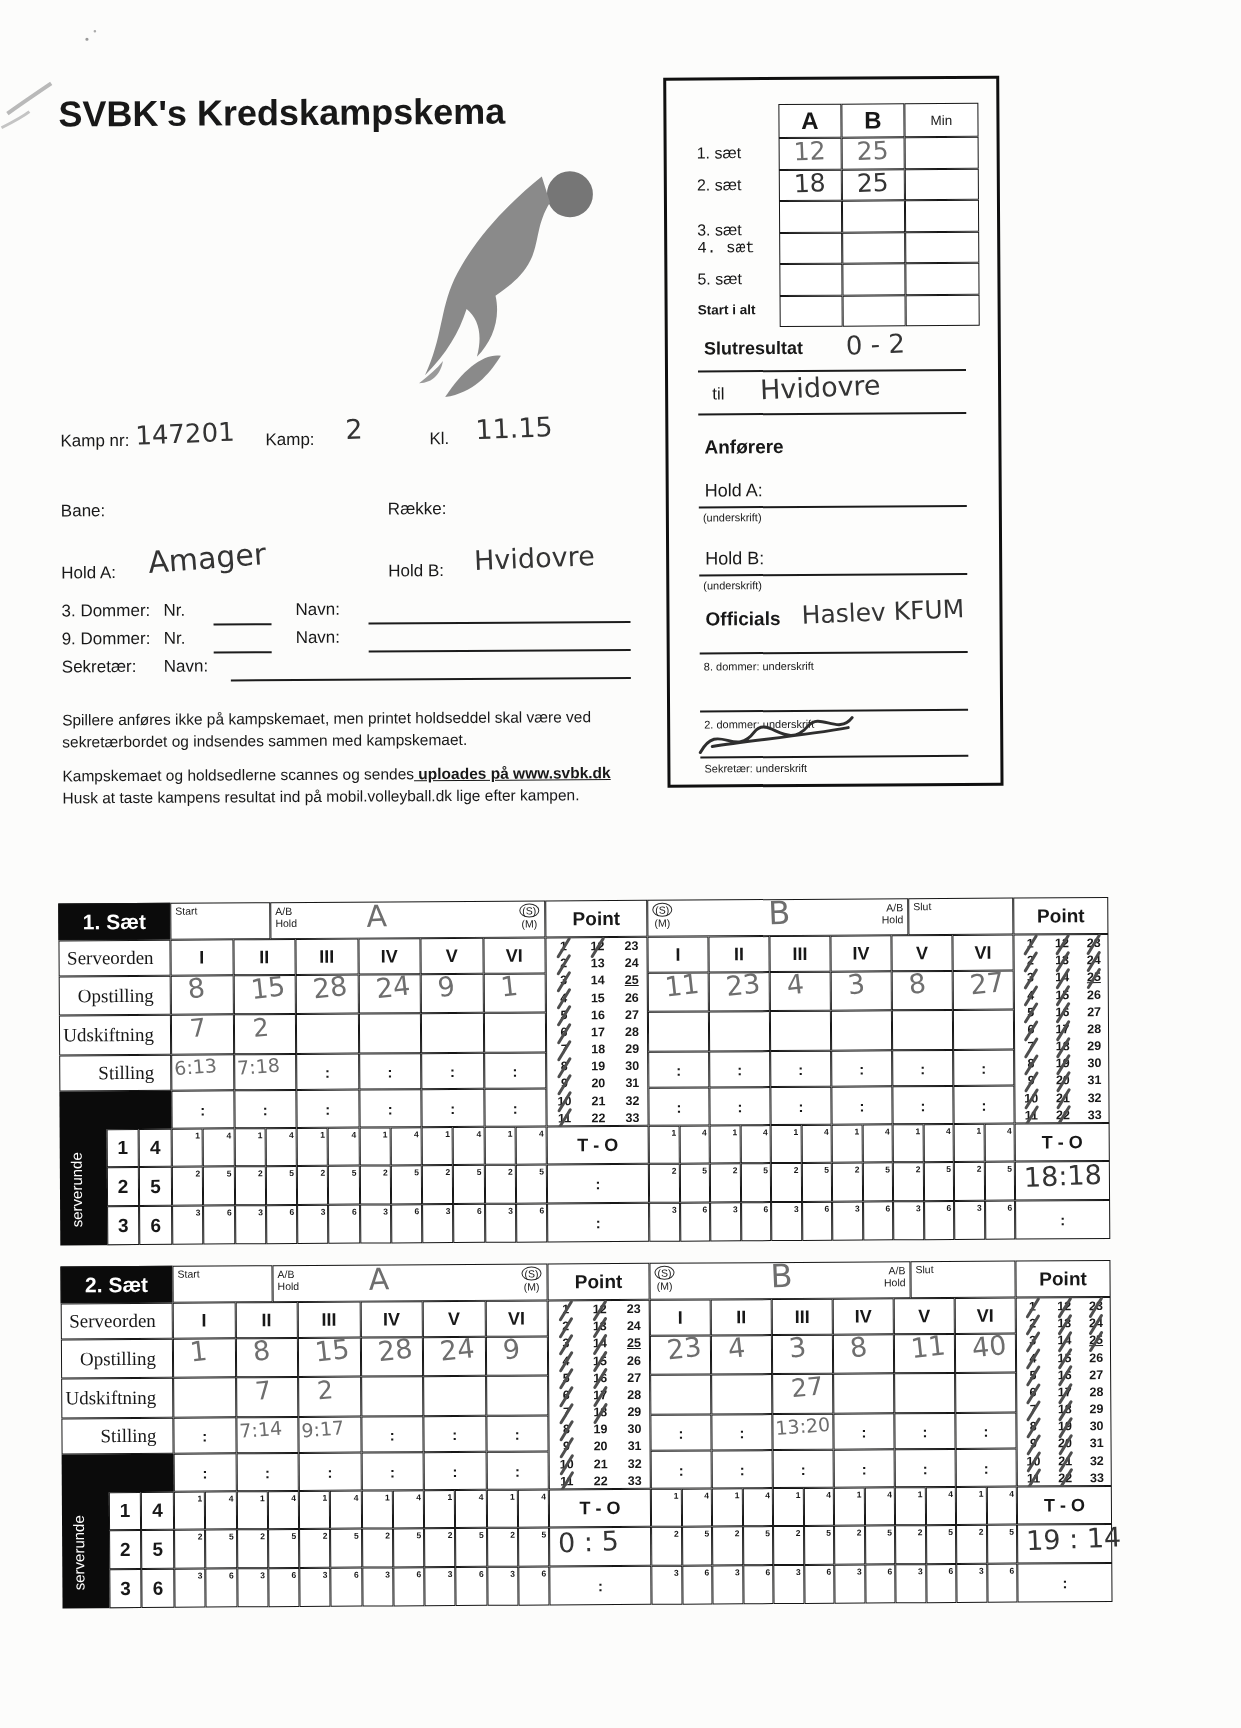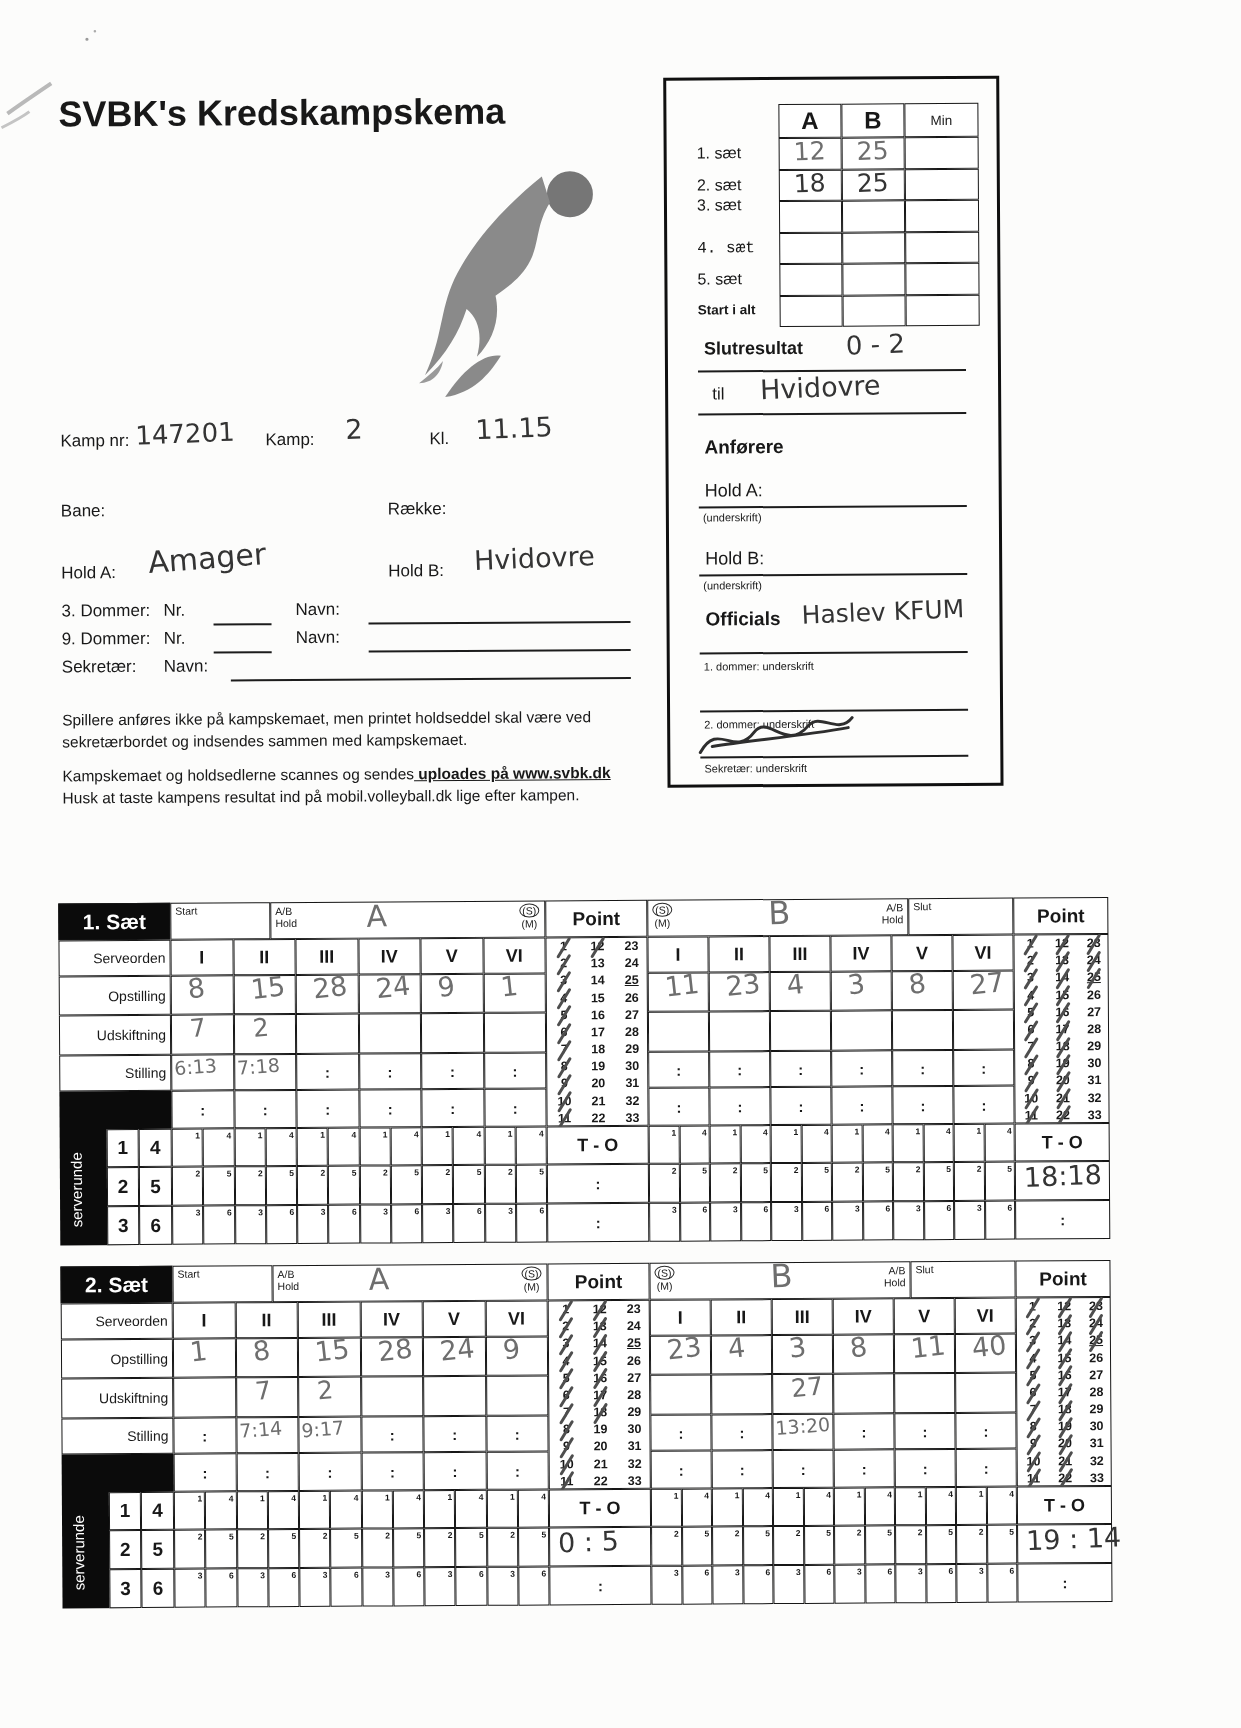--- a/index.html
+++ b/index.html
@@ -10,21 +10,21 @@
   .lbl{font-size:17px;}
   .small{font-size:11px;}
   .b{font-weight:bold;}
   .line{position:absolute;background:#1c1c1c;height:2px;}
   .hw{font-family:"DejaVu Sans",sans-serif;transform:rotate(-2deg);white-space:nowrap;}
   .ink-p{color:#6e6e6e;}   
   .ink-m{color:#343434;}   
   .cell{position:absolute;box-sizing:border-box;border:1.5px solid #161616;background:#fff;
         display:flex;align-items:center;justify-content:center;}
   .blackbox{background:#0b0b0b;color:#fff;}
-  .rowlabel{justify-content:flex-end;padding-right:4px;font-size:14px;}
+  .rowlabel{justify-content:flex-end;padding-right:16px;font-size:19px;font-family:Liberation Serif, serif;}
   .roman{font-weight:bold;font-size:18px;}
   .colon{font-weight:bold;font-size:15px;}
   .hdrsmall{font-size:10.5px;line-height:1.1;}
   .pt{position:absolute;font-weight:bold;font-size:12.5px;width:30px;text-align:center;height:17px;line-height:17px;}
   .pt.crossed::after{content:"";position:absolute;left:3px;right:3px;top:45%;height:2.6px;
         background:#4e4e4e;transform:rotate(-58deg);border-radius:2px;}
   .pt.target{text-decoration:underline;}
   .tiny{position:absolute;font-size:8.5px;font-weight:bold;}
   .vert{writing-mode:vertical-rl;transform:rotate(180deg);}
   .smk{font-size:10.5px;line-height:1.15;text-align:center;}
@@ -106,21 +106,21 @@
           </div>
           <div class="cell " style="left: 238px; top: 58px; width: 74px; height: 31.5px;"></div>
           <div class="abs" style="left: 30px; top: 95.5px; font-size: 16px;">2. sæt</div>
           <div class="cell " style="left: 112px; top: 89.5px; width: 63px; height: 31.5px;">
             <div class="abs hw ink-m" style="left: 14px; top: -2px; font-size: 25px;">18</div>
           </div>
           <div class="cell " style="left: 175px; top: 89.5px; width: 63px; height: 31.5px;">
             <div class="abs hw ink-m" style="left: 14px; top: -2px; font-size: 25px;">25</div>
           </div>
           <div class="cell " style="left: 238px; top: 89.5px; width: 74px; height: 31.5px;"></div>
-          <div class="abs" style="left: 30px; top: 116px; font-size: 16px;">3. sæt</div>
+          <div class="abs" style="left: 30px; top: 141px; font-size: 16px;">3. sæt</div>
           <div class="cell " style="left: 112px; top: 121px; width: 63px; height: 31.5px;"></div>
           <div class="cell " style="left: 175px; top: 121px; width: 63px; height: 31.5px;"></div>
           <div class="cell " style="left: 238px; top: 121px; width: 74px; height: 31.5px;"></div>
           <div class="abs" style="left: 30px; top: 158.5px; font-size: 16px; font-family: Liberation Mono, monospace;">4. sæt</div>
           <div class="cell " style="left: 112px; top: 152.5px; width: 63px; height: 31.5px;"></div>
           <div class="cell " style="left: 175px; top: 152.5px; width: 63px; height: 31.5px;"></div>
           <div class="cell " style="left: 238px; top: 152.5px; width: 74px; height: 31.5px;"></div>
           <div class="abs" style="left: 30px; top: 190px; font-size: 16px;">5. sæt</div>
           <div class="cell " style="left: 112px; top: 184px; width: 63px; height: 31.5px;"></div>
           <div class="cell " style="left: 175px; top: 184px; width: 63px; height: 31.5px;"></div>
@@ -146,21 +146,21 @@
     <div class="abs small" style="left:34px;top:431px;">(underskrift)</div>
 
     <div class="abs lbl" style="left:36px;top:468px;font-size:18px;">Hold B:</div>
     <div class="line" style="left:30px;top:494px;width:268px;"></div>
     <div class="abs small" style="left:34px;top:499px;">(underskrift)</div>
 
     <div class="abs b" style="left:36px;top:528px;font-size:19px;">Officials</div>
     <div class="abs hw ink-m" style="left:132px;top:518px;font-size:25px;">Haslev KFUM</div>
 
     <div class="line" style="left:30px;top:572px;width:268px;"></div>
-    <div class="abs small" style="left:34px;top:580px;">1. dommer: underskrift</div>
+    <div class="abs small" style="left:34px;top:580px;">8. dommer: underskrift</div>
 
     <div class="line" style="left:30px;top:630px;width:268px;"></div>
     <div class="abs small" style="left:34px;top:638px;">2. dommer: underskrift</div>
 
     <svg class="abs" style="left:22px;top:626px;" width="170" height="60">
       <path d="M8,46 C26,14 42,52 62,26 C76,8 94,46 116,20 C128,6 146,30 160,12 M20,40 C60,34 110,30 156,22" stroke="#2e2e2e" stroke-width="3" fill="none" stroke-linecap="round"></path>
     </svg>
     <div class="line" style="left:30px;top:676px;width:268px;"></div>
     <div class="abs small" style="left:34px;top:682px;">Sekretær: underskrift</div>
   </div>

